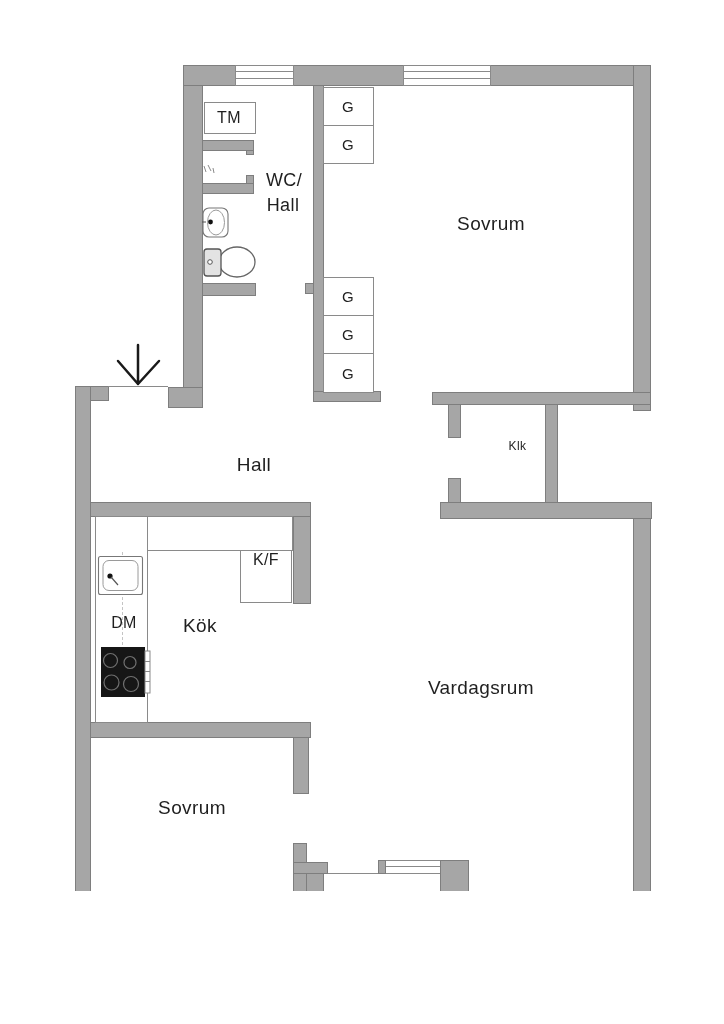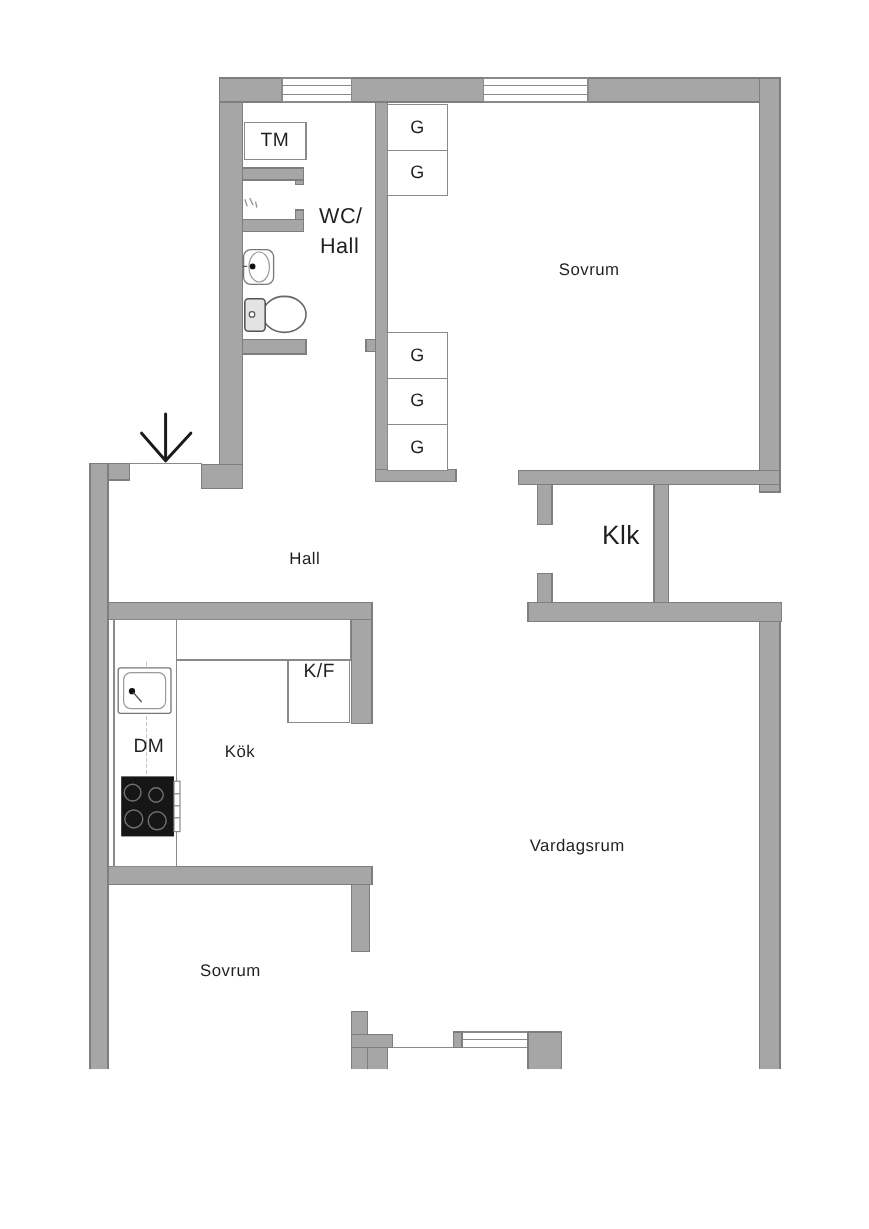--- a/index.html
+++ b/index.html
@@ -13,23 +13,23 @@
   html,body{margin:0;padding:0;background:var(--background);}
   body{font-family:"Liberation Sans",sans-serif;}
   #plan{position:relative;width:724px;height:891px;background:var(--background);overflow:hidden;}
   #plan svg{position:absolute;left:0;top:0;}
   .w{fill:var(--wall);stroke:var(--wall_outline);stroke-width:1;}
   .box{fill:#ffffff;stroke:var(--fixture_line);stroke-width:1;}
   .ln{stroke:var(--fixture_line);stroke-width:1;fill:none;}
   .fx{stroke:#777777;stroke-width:1.1;fill:#ffffff;}
   .fx2{stroke:#9a9a9a;stroke-width:1;fill:none;}
   .lbl{position:absolute;transform:translate(-50%,-50%);white-space:nowrap;color:var(--text);letter-spacing:.4px;}
-  .f19{font-size:14px;}
+  .f19{font-size:19px;}
   .f18{font-size:18px;}
-  .f17{font-size:22px;padding-left:33px;}
+  .f17{font-size:12px;padding-left:33px;}
   .f16{font-size:16px;}
   .f15{font-size:15px;}
 </style>
 </head>
 <body>
 
 <div id="plan">
   <svg width="724" height="1024" viewBox="0 0 724 1024">
 
     <g shape-rendering="crispEdges">
@@ -175,15 +175,15 @@
   <div class="lbl f15" style="left:348px;top:296px">G</div>
   <div class="lbl f15" style="left:348px;top:334px">G</div>
   <div class="lbl f15" style="left:348px;top:373px">G</div>
 
   <div class="lbl f19" style="left:491px;top:224px">Sovrum</div>
   <div class="lbl f19" style="left:254px;top:465px">Hall</div>
   <div class="lbl f17" style="left:501px;top:446px">Klk</div>
   <div class="lbl f16" style="left:266px;top:560px">K/F</div>
   <div class="lbl f16" style="left:124px;top:623px">DM</div>
   <div class="lbl f19" style="left:200px;top:626px">Kök</div>
-  <div class="lbl f19" style="left:481px;top:704px">Vardagsrum</div>
+  <div class="lbl f19" style="left:481px;top:688px">Vardagsrum</div>
   <div class="lbl f19" style="left:192px;top:808px">Sovrum</div>
 </div>
 
 </body></html>

